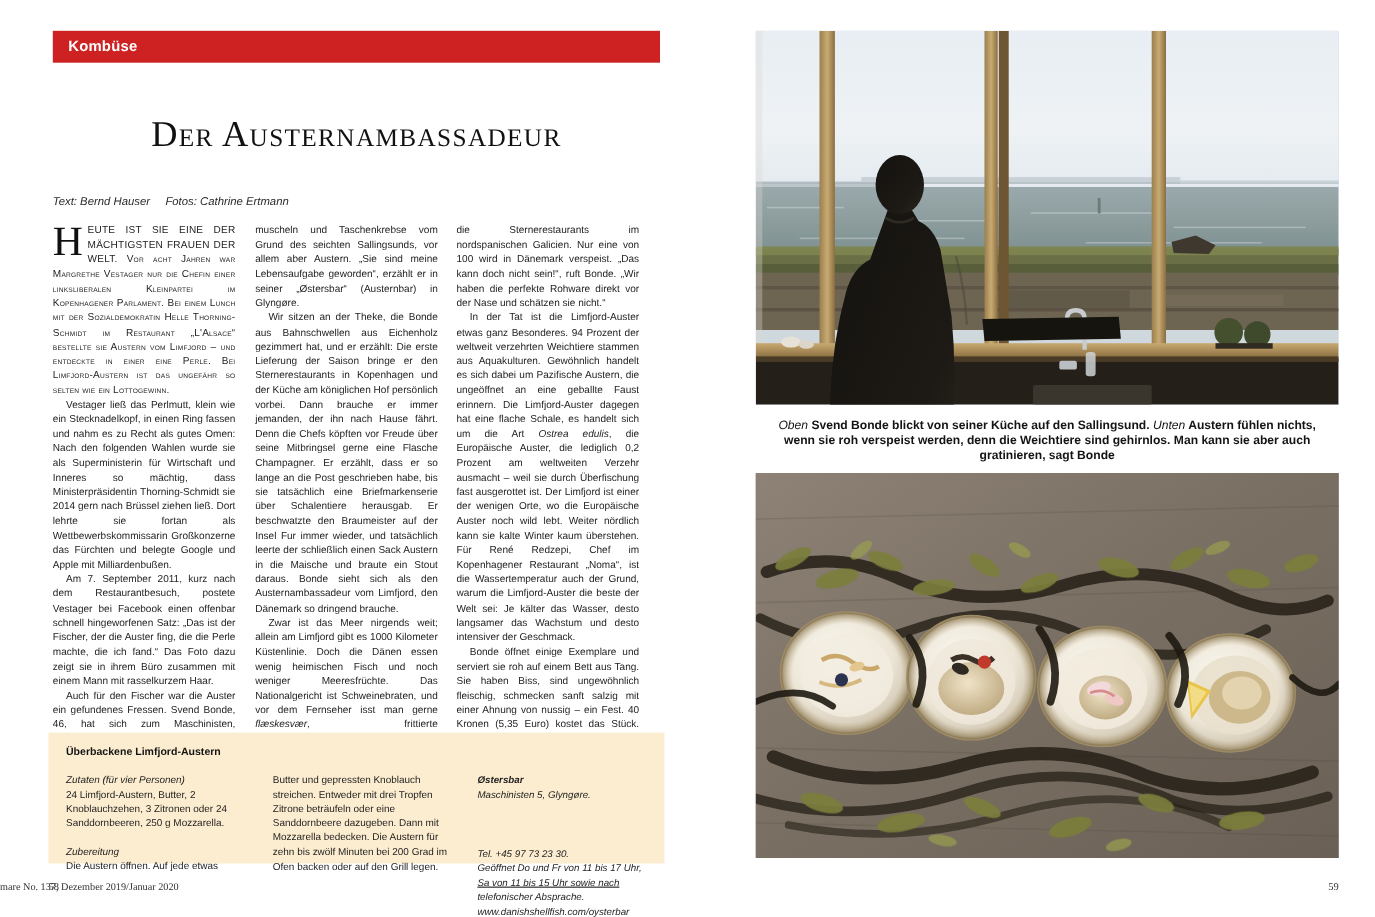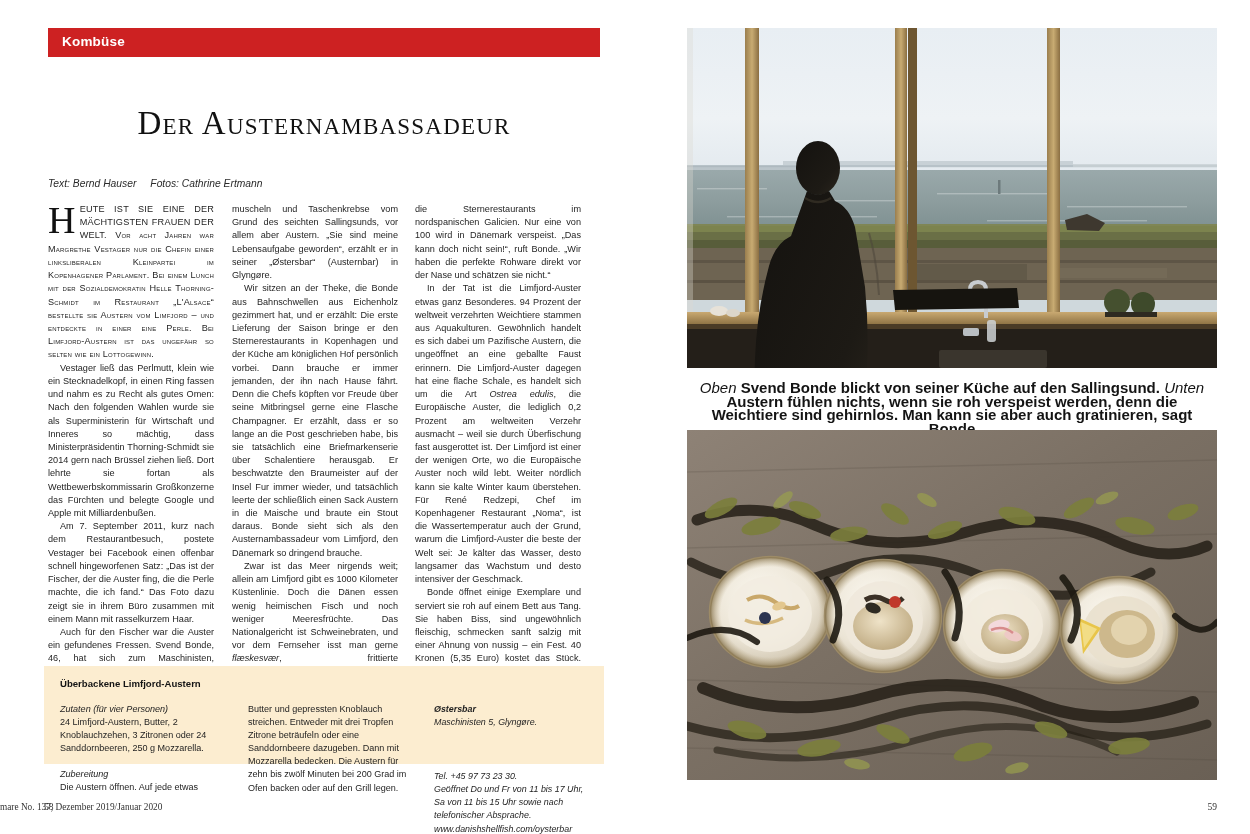--- a/index.html
+++ b/index.html
@@ -105,21 +105,21 @@
     display: inline-block;
     margin-left: 3px;
     font-size: 8px;
     color: #444;
   }
 
   
   #recipe-box {
     position: absolute;
     left: 44px; top: 666px;
-    width: 560px; height: 98px;
+    width: 560px; height: 119px;
     background: #fcedd0;
   }
   #recipe-title {
     position: absolute;
     left: 16px; top: 12px;
     font-size: 9.6px;
     font-weight: bold;
     color: #141414;
   }
   .recipe-col {
@@ -178,21 +178,21 @@
     width: 530px; height: 350px;
     overflow: hidden;
     background: #6b6258;
   }
 
   #photo-caption {
     position: absolute;
     left: 70px; top: 381px;
     width: 514px;
     text-align: center;
-    font-size: 15px;
+    font-size: 11px;
     font-weight: bold;
     line-height: 13.5px;
     color: #141414;
   }
   #photo-caption .cap-it {
     font-style: italic;
     font-weight: normal;
   }
 
   #folio-right {
@@ -253,21 +253,21 @@
 
     <div class="recipe-col" id="recipe-col-2">
       <span>Butter und gepressten Knoblauch streichen. Entweder mit drei Tropfen Zitrone beträufeln oder eine Sanddornbeere dazugeben. Dann mit Mozzarella bedecken. Die Austern für zehn bis zwölf Minuten bei 200 Grad im Ofen backen oder auf den Grill legen.</span>
     </div>
 
     <div class="recipe-col" id="recipe-col-3">
       <span class="recipe-sub" style="font-weight:bold;">Østersbar</span>
       <span style="display:block;">Maschinisten 5, Glyngøre.</span>
       <span style="display:block;margin-top:40px;">Tel. +45 97 73 23 30.</span>
       <span style="display:block;">Geöffnet Do und Fr von 11 bis 17 Uhr,</span>
-      <span style="display:block;">Sa von 11 bis 15 Uhr sowie nach</span>
+      <span style="display:block;text-decoration:underline;">Sa von 11 bis 15 Uhr sowie nach</span>
       <span style="display:block;">telefonischer Absprache.</span>
       <span style="display:block;">www.danishshellfish.com/oysterbar</span>
     </div>
   </div>
 
   <div id="folio-left">58</div>
   <div id="imprint">mare No. 137, Dezember 2019/Januar 2020</div>
 </div>
 
 <div id="right-page">

